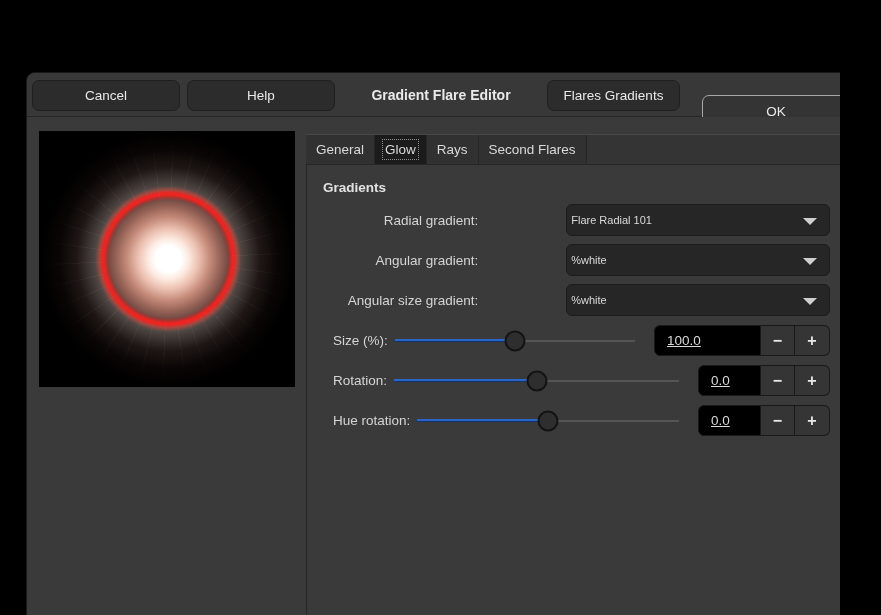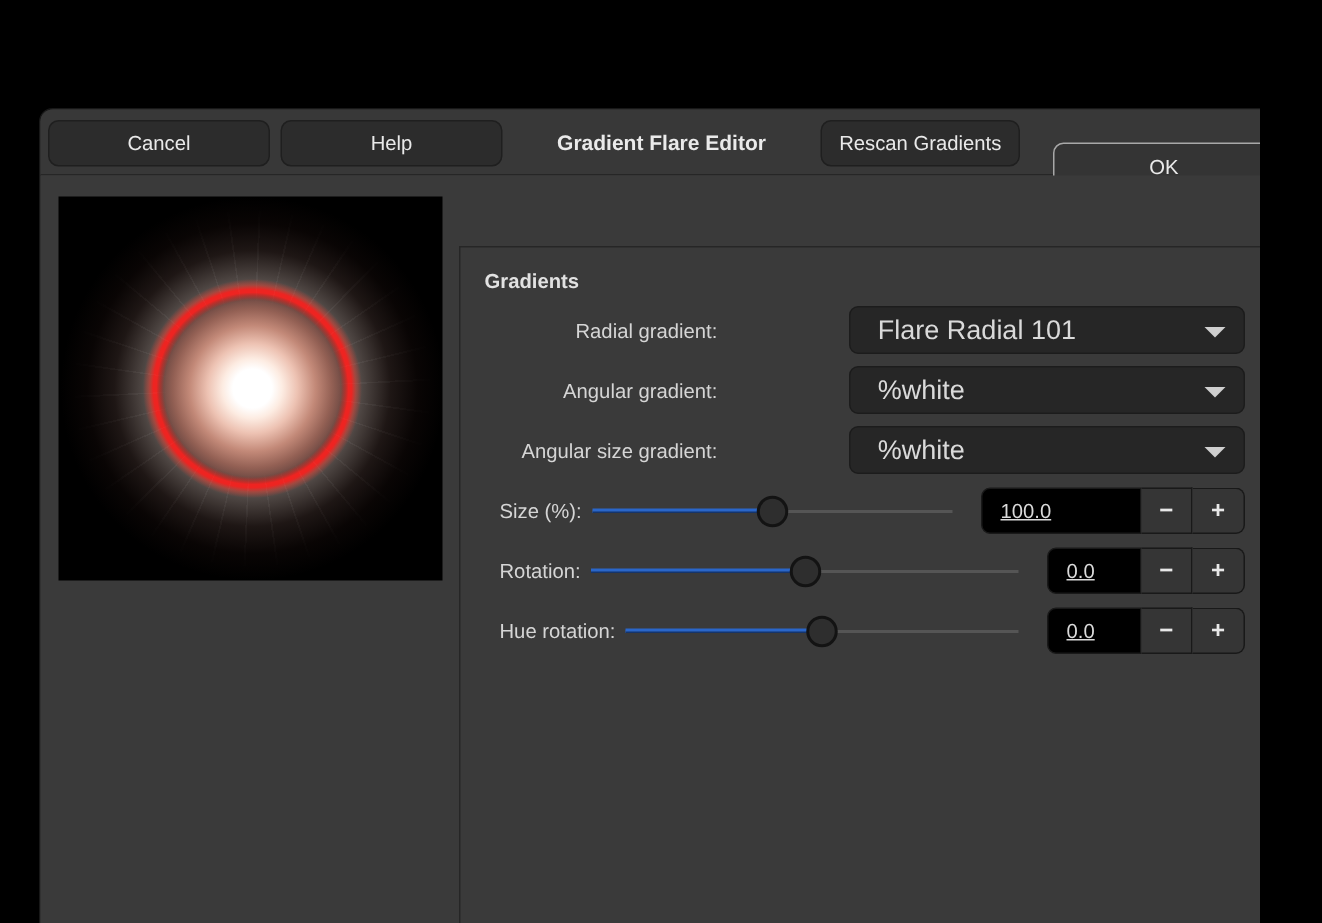--- a/index.html
+++ b/index.html
@@ -78,21 +78,21 @@
   }
   .heading { margin-left:16px; font-size:13.5px; font-weight:bold; color:#e2e2e2; height:16px; }
   .heading.params { margin-top:15px; }
   
   .grad-row { display:flex; align-items:center; height:32px; margin:8px 13px 0 16px; }
   .grad-row:first-of-type { margin-top:9px; }
   .grad-label { width:156px; text-align:right; font-size:13.5px; color:#d5d5d5; white-space:nowrap; }
   .dropdown {
     margin-left:88px; width:265px; height:32px; position:relative;
     background:#262626; border:1px solid #1c1c1c; border-radius:6px;
-    color:#dadada; font-size:18px; line-height:30px; padding-left:18px; cursor:default;
+    color:#dadada; font-size:11px; line-height:30px; padding-left:4px; cursor:default;
   }
   .dd-arrow {
     position:absolute; right:12px; top:13px; width:0; height:0;
     border-left:7px solid transparent; border-right:7px solid transparent;
     border-top:7px solid #cfcfcf;
   }
   
   .param-row { display:flex; align-items:center; height:31px; margin:9px 13px 0 26px; }
   .param-row:first-of-type { margin-top:8px; }
   .param-label { font-size:13.5px; color:#d5d5d5; white-space:nowrap; margin-right:7px; }
@@ -129,31 +129,37 @@
 </head>
 <body>
 
 <div class="stage">
   <div class="window">
 
     <div class="header">
       <button class="hbtn cancel">Cancel</button>
       <button class="hbtn help">Help</button>
       <div class="title">Gradient Flare Editor</div>
-      <button class="hbtn rescan">Rescan Gradients</button>
+      <button class="hbtn rescan">Flares Gradients</button>
       <button class="hbtn ok">OK</button>
     </div>
 
     <div class="content">
 
       <div class="preview">
         <div class="flare"></div>
       </div>
 
       <div class="notebook">
+        <div class="tabstrip">
+          <div class="tab"><span class="tab-label">General</span></div>
+          <div class="tab active"><span class="tab-label">Glow</span></div>
+          <div class="tab"><span class="tab-label">Rays</span></div>
+          <div class="tab"><span class="tab-label">Second Flares</span></div>
+        </div>
 
         <div class="panel">
 
           <div class="heading">Gradients</div>
 
           <div class="grad-row">
             <div class="grad-label">Radial gradient:</div>
             <div class="dropdown">
               <span>Flare Radial 101</span>
               <span class="dd-arrow"></span>

